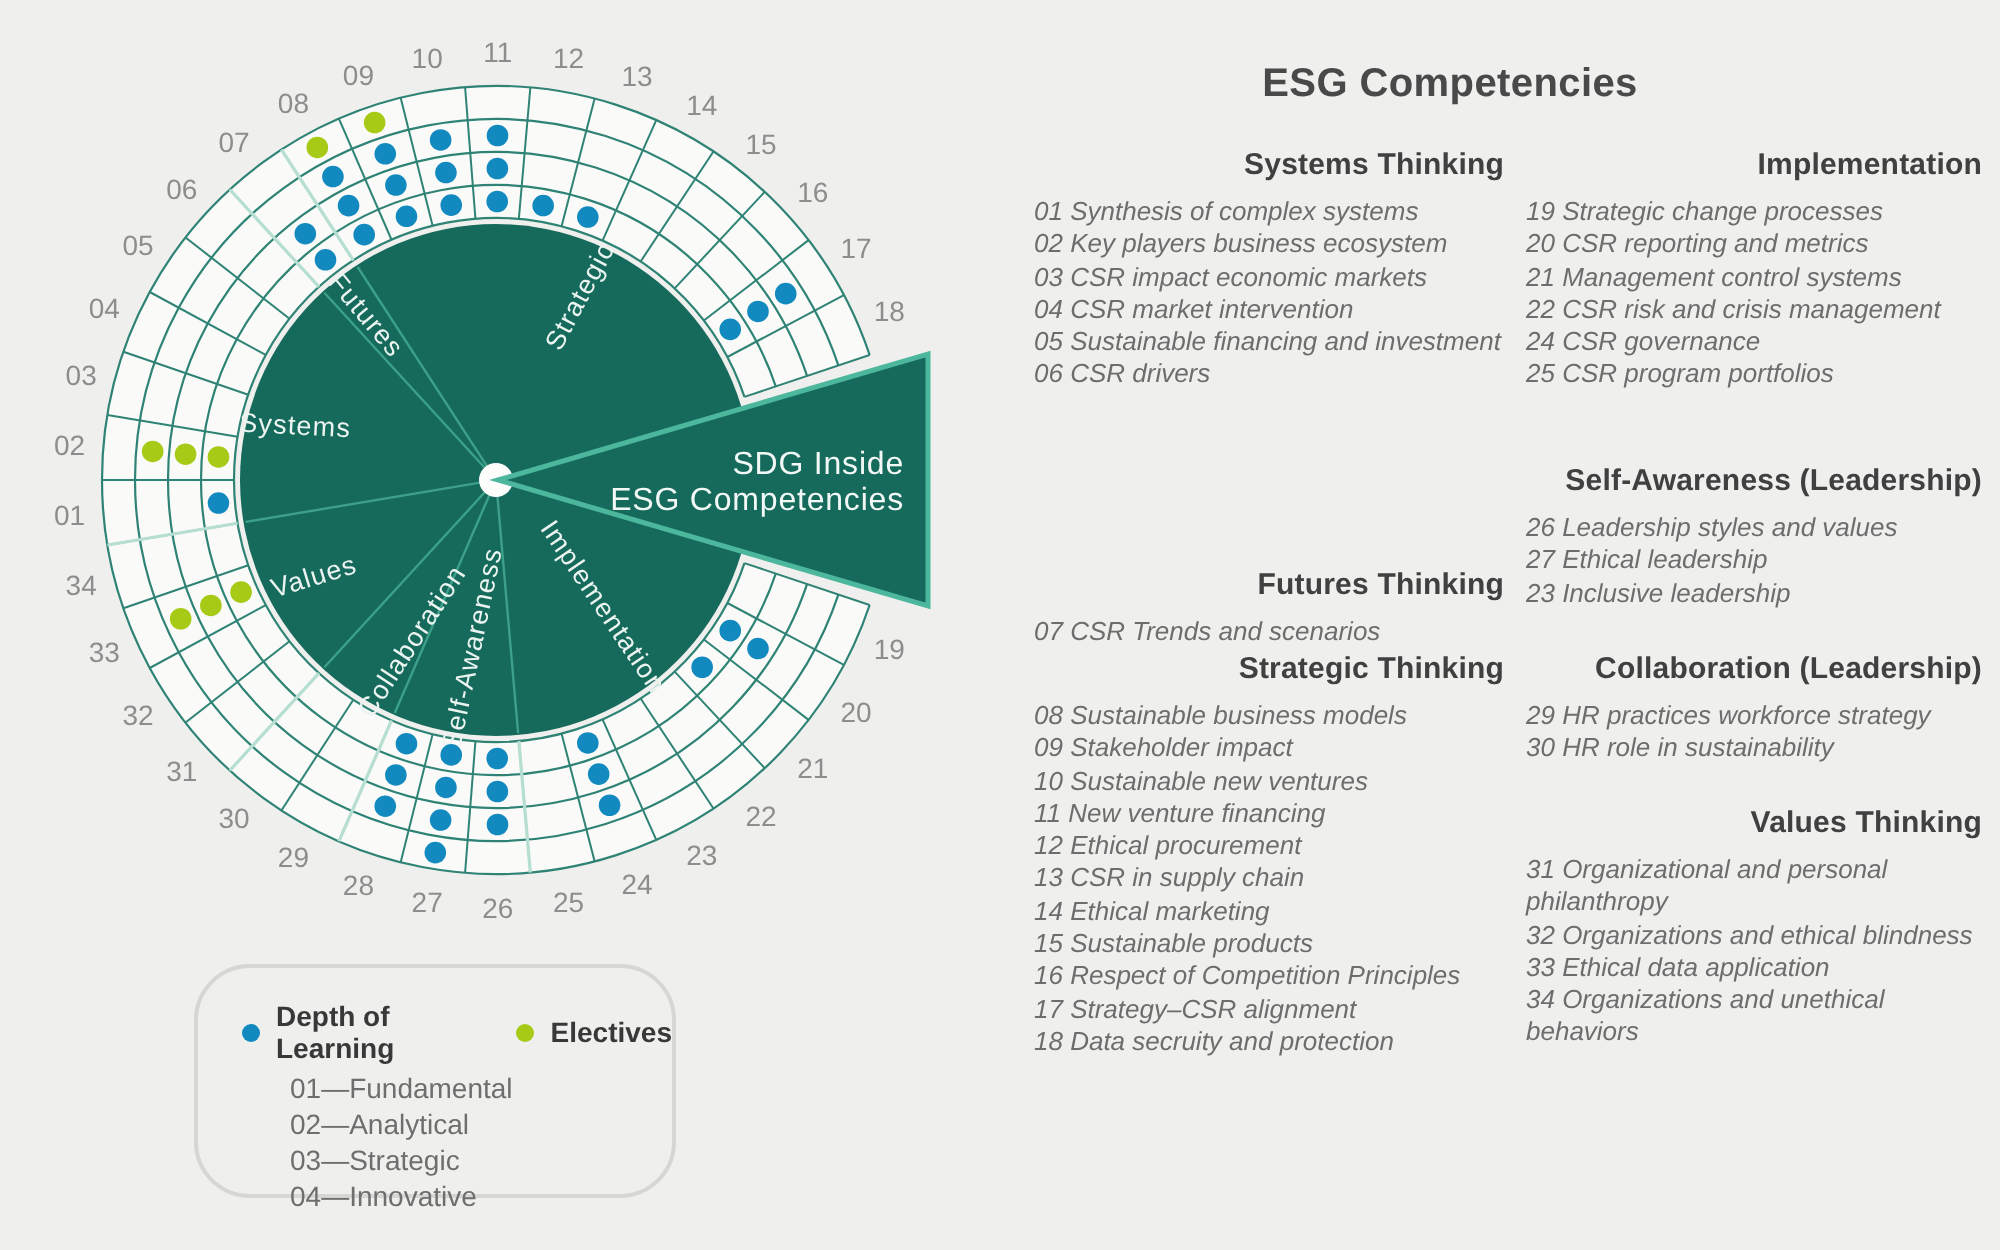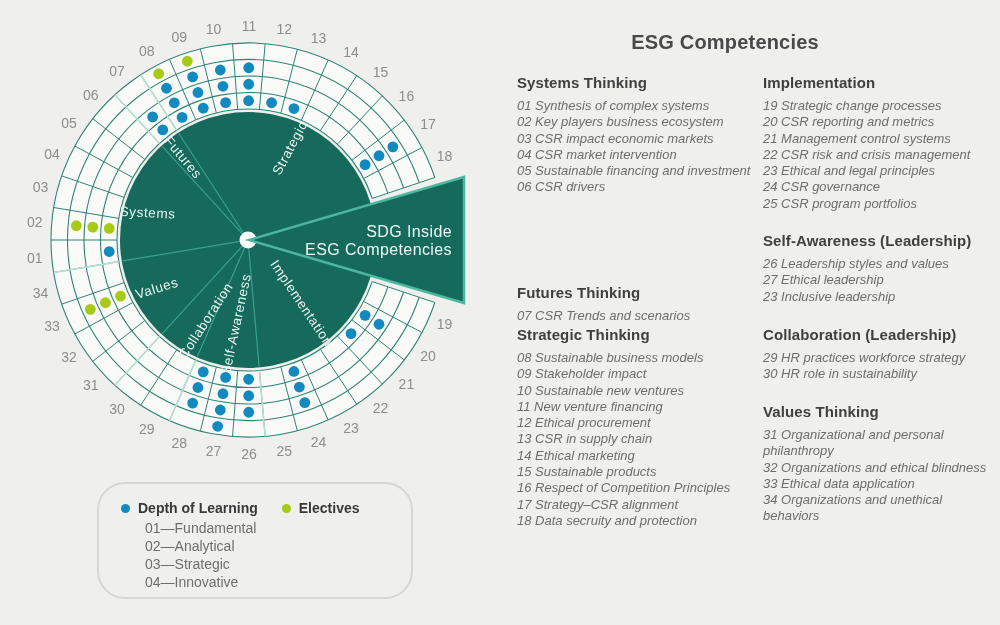--- a/index.html
+++ b/index.html
@@ -5,41 +5,41 @@
   html,body{margin:0;padding:0;}
   body{
     width:1000px;height:625px;position:relative;overflow:hidden;
     background:#efefed;
     font-family:"Liberation Sans", sans-serif;
   }
   .stage{position:absolute;inset:0;}
   svg{position:absolute;left:0;top:0;}
   
   .legend{
-    position:absolute;left:97px;top:482px;width:316px;height:117px;
+    position:absolute;left:97px;top:482px;width:241px;height:117px;
     border:2px solid #d6d6d4;border-radius:28px;box-sizing:border-box;
   }
   .legend-row{display:flex;align-items:center;margin:16px 0 3px 22px;}
   .dot{width:9px;height:9px;border-radius:50%;flex:0 0 auto;margin-right:8px;}
   .dot-blue{background:#1289bf;}
   .dot-green{background:#a6ca16;}
   .legend-title{font-size:14px;font-weight:bold;color:#383838;}
   .legend-title.first{margin-right:24px;}
   .legend-levels{margin-left:46px;}
   .legend-levels div{font-size:14px;line-height:18px;color:#6e6e6e;}
   
   .panel-title{
     position:absolute;left:500px;top:31px;width:450px;margin:0;
     text-align:center;font-size:20px;font-weight:bold;color:#494949;letter-spacing:.2px;
   }
   .col{position:absolute;top:0;height:625px;}
   .col1{left:517px;width:235px;}
   .col2{left:763px;width:228px;}
   .section{position:absolute;left:0;width:100%;}
-  .section h2{margin:0 0 7px 0;font-size:15px;font-weight:bold;color:#404040;letter-spacing:.1px;}
+  .section h2{margin:0 0 7px 0;font-size:15px;font-weight:bold;color:#404040;letter-spacing:.1px;text-align:right;}
   .section .item{font-size:13px;line-height:16.3px;color:#6d6d6d;font-style:italic;}
 </style>
 </head>
 <body>
 
 <div class="stage">
 
   <svg id="wheel" width="500" height="625" viewBox="0 0 500 625">
       <path d="M 434.8197600756213 177.49098268819685 A 197 197 0 1 0 434.8197600756213 302.5090173118031 L 372.23039883201216 281.566909989067 A 131 131 0 1 1 372.2303988320121 198.43309001093291 Z" fill="#fafaf8"></path>
       <path d="M 372.2303988320121 198.43309001093291 A 131 131 0 1 0 372.23039883201216 281.566909989067" fill="none" stroke="#2e8375" stroke-width="1.1"></path>
@@ -231,21 +231,20 @@
         <div class="item">18 Data secruity and protection</div>
       </div>
     </div>
   <div class="col col2" id="col2">
       <div class="section" style="top: 74px;">
         <h2>Implementation</h2>
         <div class="item">19 Strategic change processes</div>
         <div class="item">20 CSR reporting and metrics</div>
         <div class="item">21 Management control systems</div>
         <div class="item">22 CSR risk and crisis management</div>
-        <div class="item">23 Ethical and legal principles</div>
         <div class="item">24 CSR governance</div>
         <div class="item">25 CSR program portfolios</div>
       </div>
       <div class="section" style="top: 232px;">
         <h2>Self-Awareness (Leadership)</h2>
         <div class="item">26 Leadership styles and values</div>
         <div class="item">27 Ethical leadership</div>
         <div class="item">23 Inclusive leadership</div>
       </div>
       <div class="section" style="top: 326px;">

